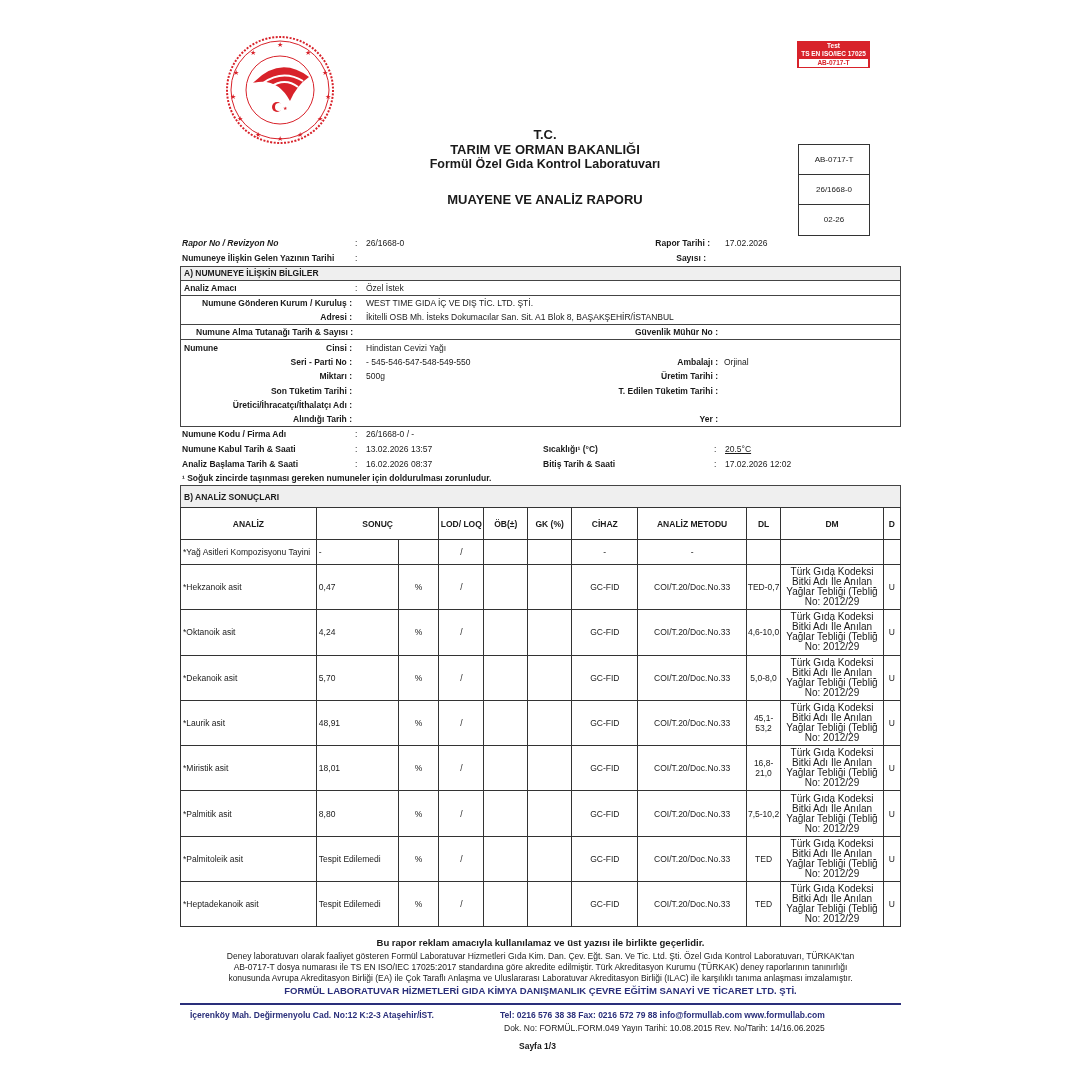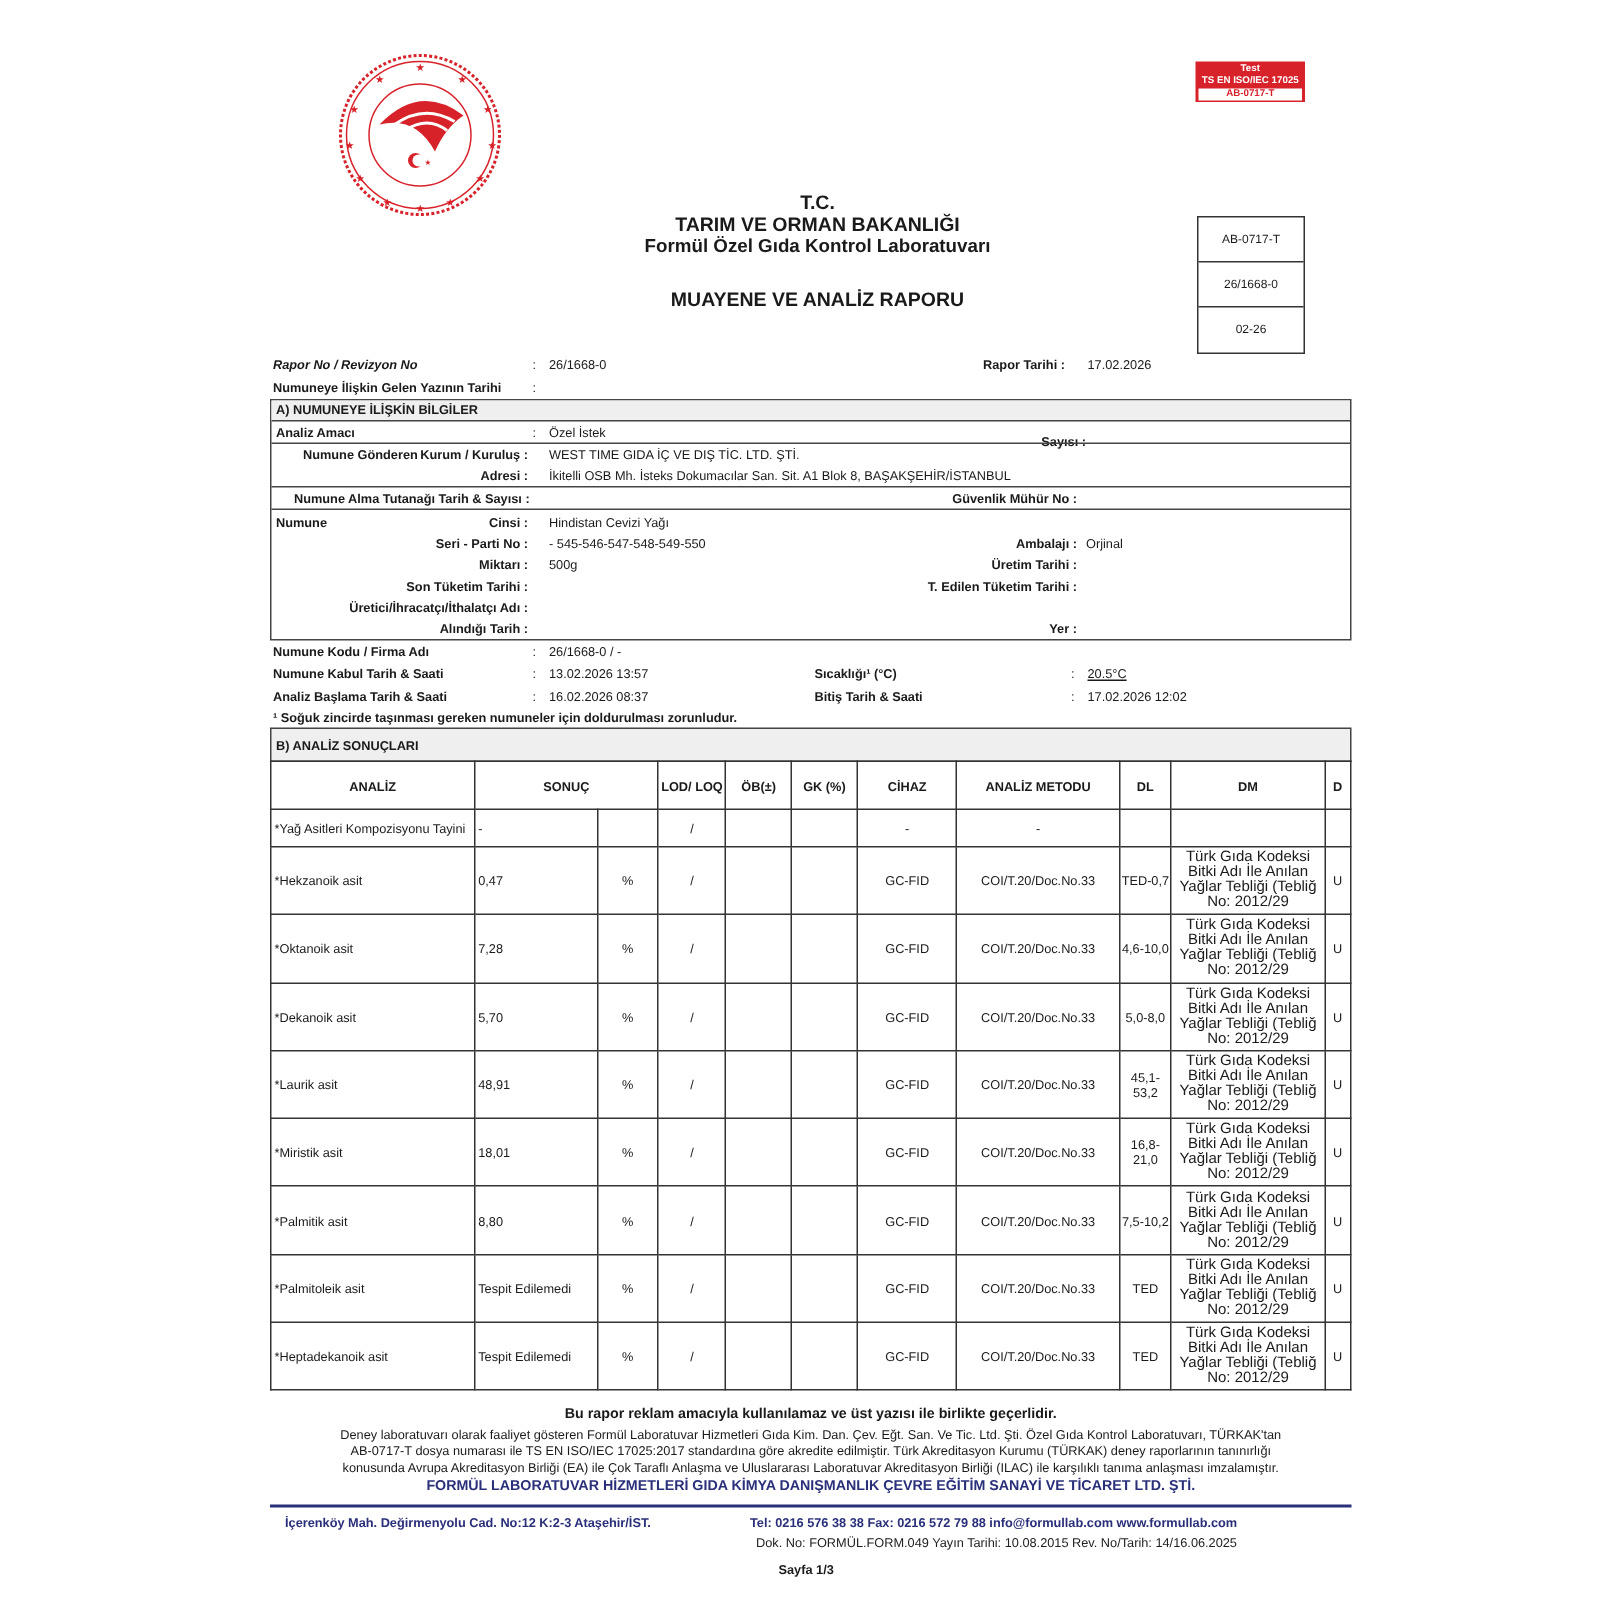--- a/index.html
+++ b/index.html
@@ -118,21 +118,21 @@
   <div>02-26</div>
 </div>
 
 <div class="line lbl" style="left:182px;top:238px;font-style:italic;">Rapor No / Revizyon No</div>
 <div class="line val" style="left:355px;top:238px;">:</div>
 <div class="line val" style="left:366px;top:238px;">26/1668-0</div>
 <div class="line lbl" style="left:182px;top:253px;">Numuneye İlişkin Gelen Yazının Tarihi</div>
 <div class="line val" style="left:355px;top:253px;">:</div>
 <div class="line lbl r" style="right:370px;top:238px;"><span>Rapor Tarihi</span> :</div>
 <div class="line val" style="left:725px;top:238px;">17.02.2026</div>
-<div class="line lbl r" style="right:356px;top:253px;margin-top:36px;"><span>Sayısı</span> :</div>
+<div class="line lbl r" style="right:374px;top:253px;"><span>Sayısı</span> :</div>
 
 <div class="abs secA">
   <div class="row hdr" style="top:0;height:14px;line-height:13px;">A) NUMUNEYE İLİŞKİN BİLGİLER</div>
   <div class="row" style="top:14px;height:15px;"></div>
   <div class="row" style="top:29px;height:29px;"></div>
   <div class="row" style="top:58px;height:15px;"></div>
 
   <div class="cell lbl" style="left:3px;top:16px;">Analiz Amacı</div>
   <div class="cell val" style="left:174px;top:16px;">:</div>
   <div class="cell val" style="left:185px;top:16px;">Özel İstek</div>
@@ -232,21 +232,21 @@
         <td></td>
         <td></td>
         <td>GC-FID</td>
         <td>COI/T.20/Doc.No.33</td>
         <td>TED-0,7</td>
         <td class="dm">Türk Gıda Kodeksi Bitki Adı İle Anılan Yağlar Tebliği (Tebliğ No: 2012/29</td>
         <td>U</td>
       </tr>
       <tr class="data">
         <td class="left">*Oktanoik asit</td>
-        <td class="left">7,28</td>
+        <td class="left">4,24</td>
         <td>%</td>
         <td>/</td>
         <td></td>
         <td></td>
         <td>GC-FID</td>
         <td>COI/T.20/Doc.No.33</td>
         <td>4,6-10,0</td>
         <td class="dm">Türk Gıda Kodeksi Bitki Adı İle Anılan Yağlar Tebliği (Tebliğ No: 2012/29</td>
         <td>U</td>
       </tr>

